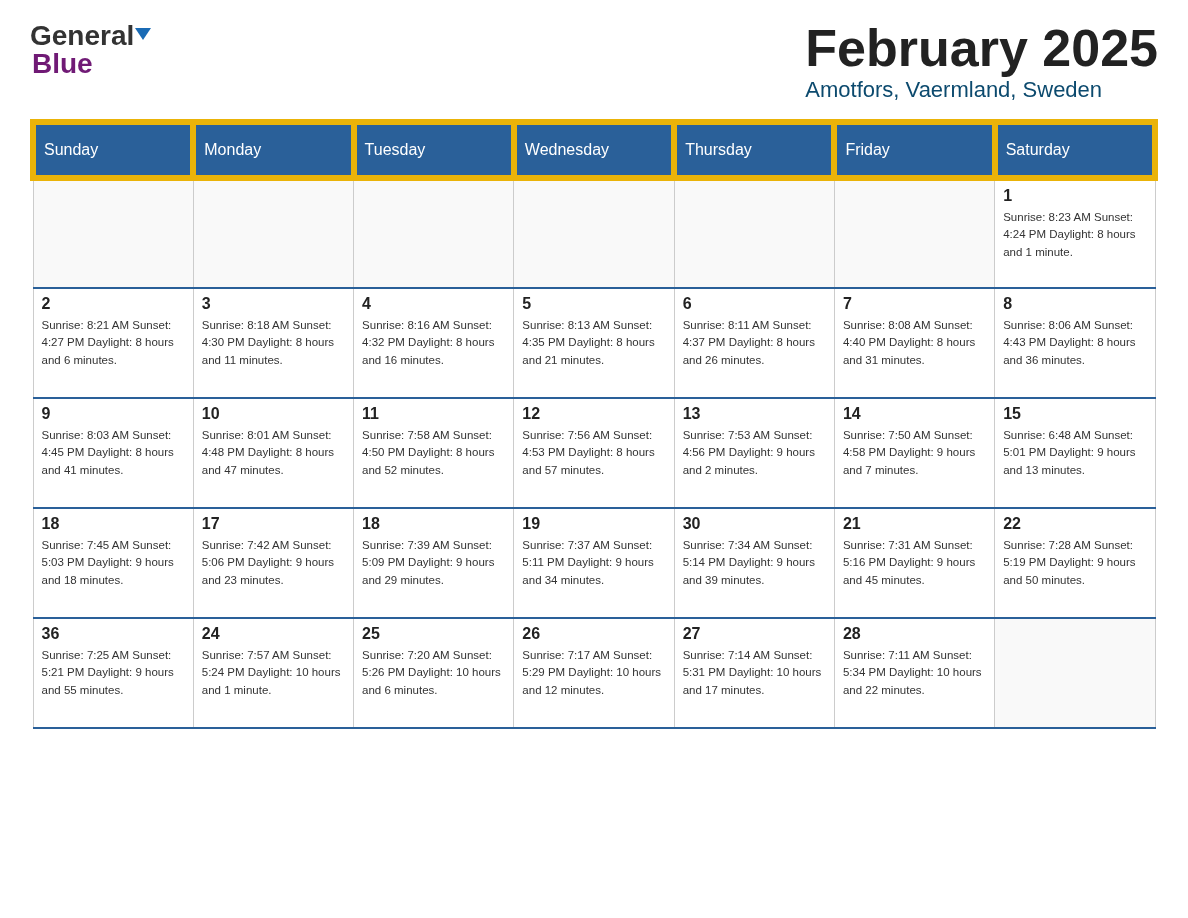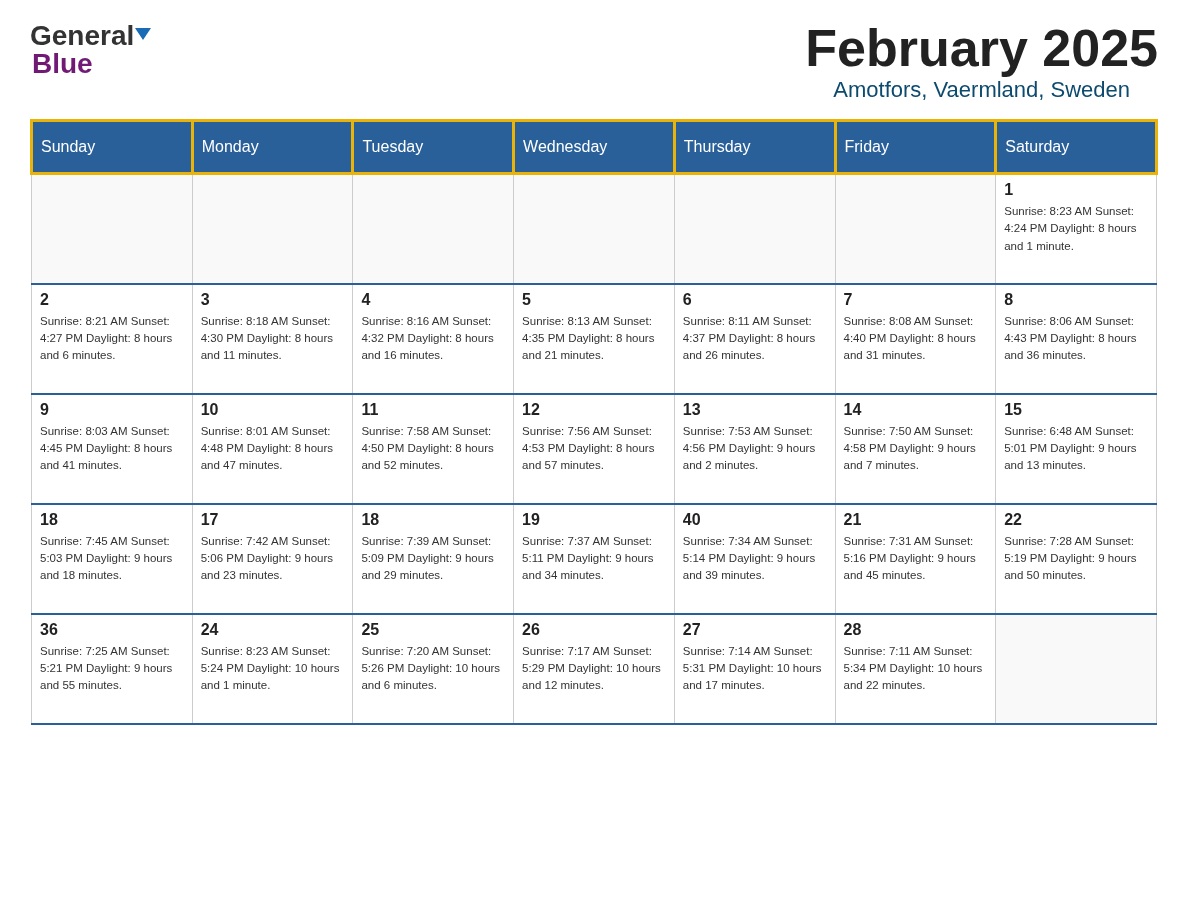--- a/index.html
+++ b/index.html
@@ -18,21 +18,21 @@
     }
     .logo {
       display: flex;
       flex-direction: column;
     }
     .logo-triangle-container {
       display: inline-flex;
       align-items: center;
     }
     .title-section {
-      text-align: center;
+      text-align: left;
     }
     .month-title {
       font-size: 52px;
       font-weight: bold;
       color: #222;
       line-height: 1.1;
     }
     .location {
       font-size: 22px;
       color: #0c4a6e;
@@ -42,21 +42,21 @@
       border-collapse: collapse;
       table-layout: fixed;
     }
     thead th {
       background-color: #2a6099;
       color: #fff;
       padding: 16px 8px;
       font-size: 16px;
       font-weight: normal;
       text-align: left;
-      border: 3px solid #eab308;
+      border: 6px solid #eab308;
     }
     tbody td {
       border: 1px solid #ccc;
       vertical-align: top;
       padding: 6px 8px;
       min-height: 100px;
       height: 110px;
     }
     tbody tr {
       border-bottom: 2px solid #2a6099;
@@ -255,21 +255,21 @@
 Sunset: 5:09 PM
 Daylight: 9 hours and 29 minutes.</div>
         </td>
         <td>
           <div class="day-number">19</div>
           <div class="day-info">Sunrise: 7:37 AM
 Sunset: 5:11 PM
 Daylight: 9 hours and 34 minutes.</div>
         </td>
         <td>
-          <div class="day-number">40</div>
+          <div class="day-number">30</div>
           <div class="day-info">Sunrise: 7:34 AM
 Sunset: 5:14 PM
 Daylight: 9 hours and 39 minutes.</div>
         </td>
         <td>
           <div class="day-number">21</div>
           <div class="day-info">Sunrise: 7:31 AM
 Sunset: 5:16 PM
 Daylight: 9 hours and 45 minutes.</div>
         </td>
@@ -282,21 +282,21 @@
       </tr>
       <tr>
         <td>
           <div class="day-number">36</div>
           <div class="day-info">Sunrise: 7:25 AM
 Sunset: 5:21 PM
 Daylight: 9 hours and 55 minutes.</div>
         </td>
         <td>
           <div class="day-number">24</div>
-          <div class="day-info">Sunrise: 8:23 AM
+          <div class="day-info">Sunrise: 7:57 AM
 Sunset: 5:24 PM
 Daylight: 10 hours and 1 minute.</div>
         </td>
         <td>
           <div class="day-number">25</div>
           <div class="day-info">Sunrise: 7:20 AM
 Sunset: 5:26 PM
 Daylight: 10 hours and 6 minutes.</div>
         </td>
         <td>

